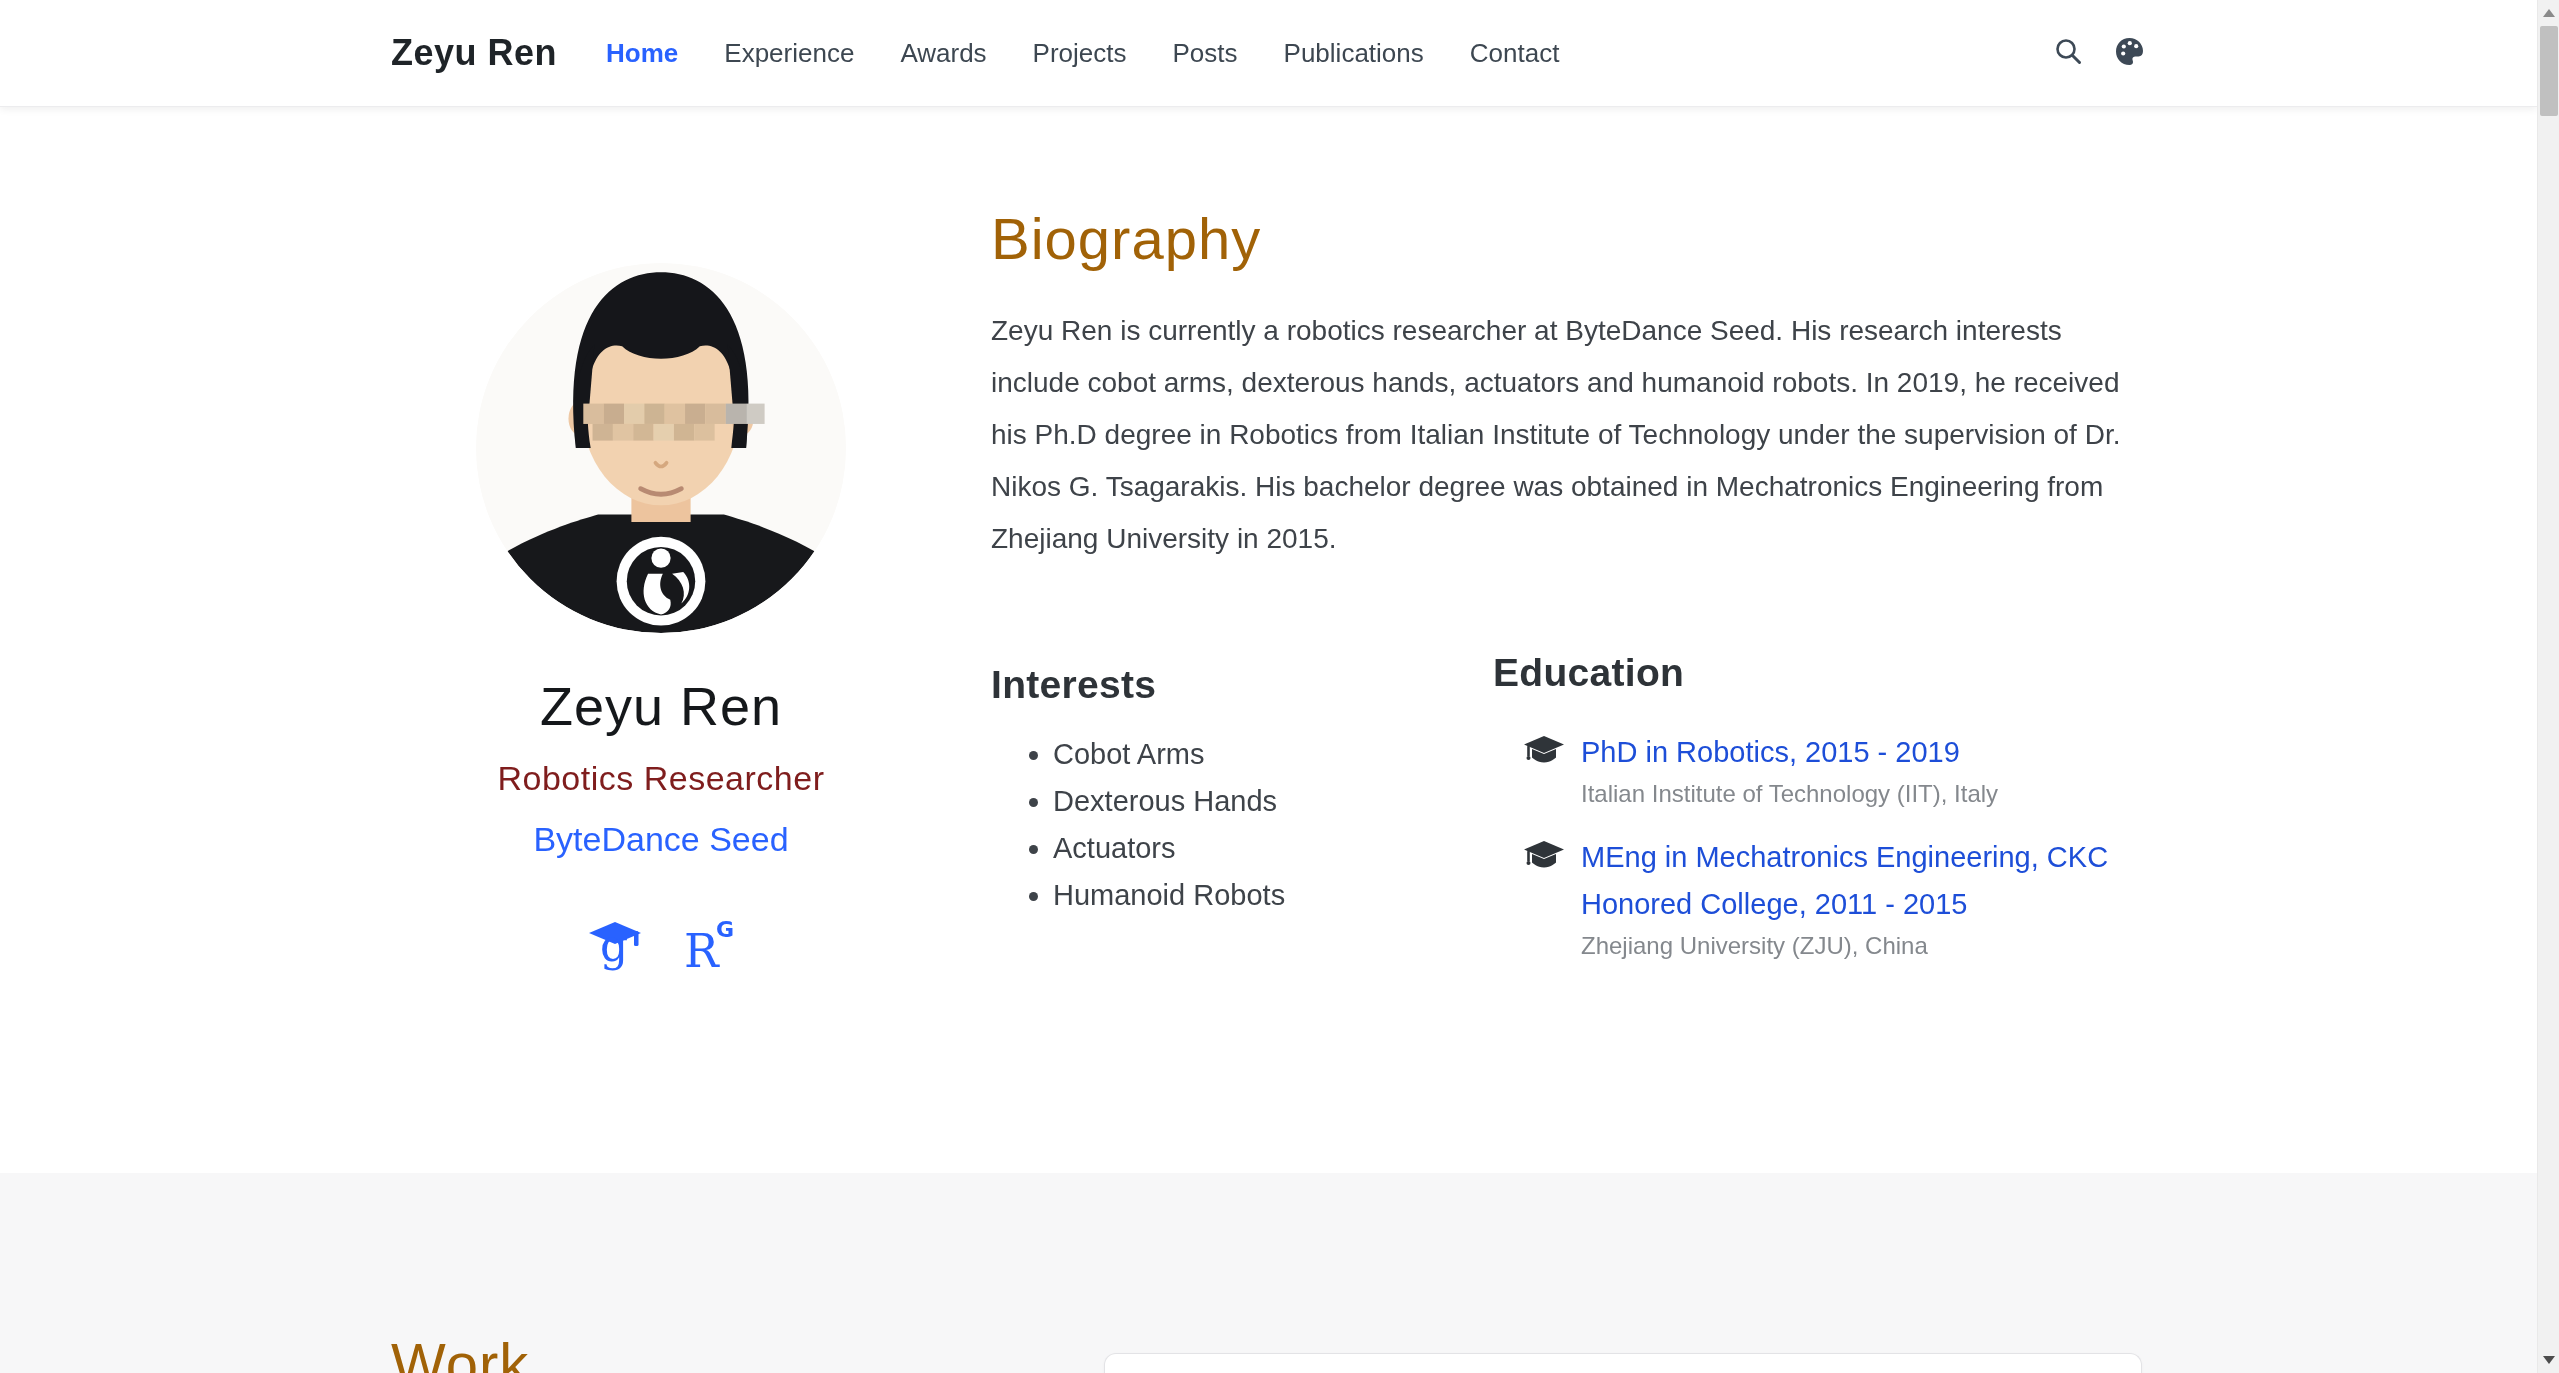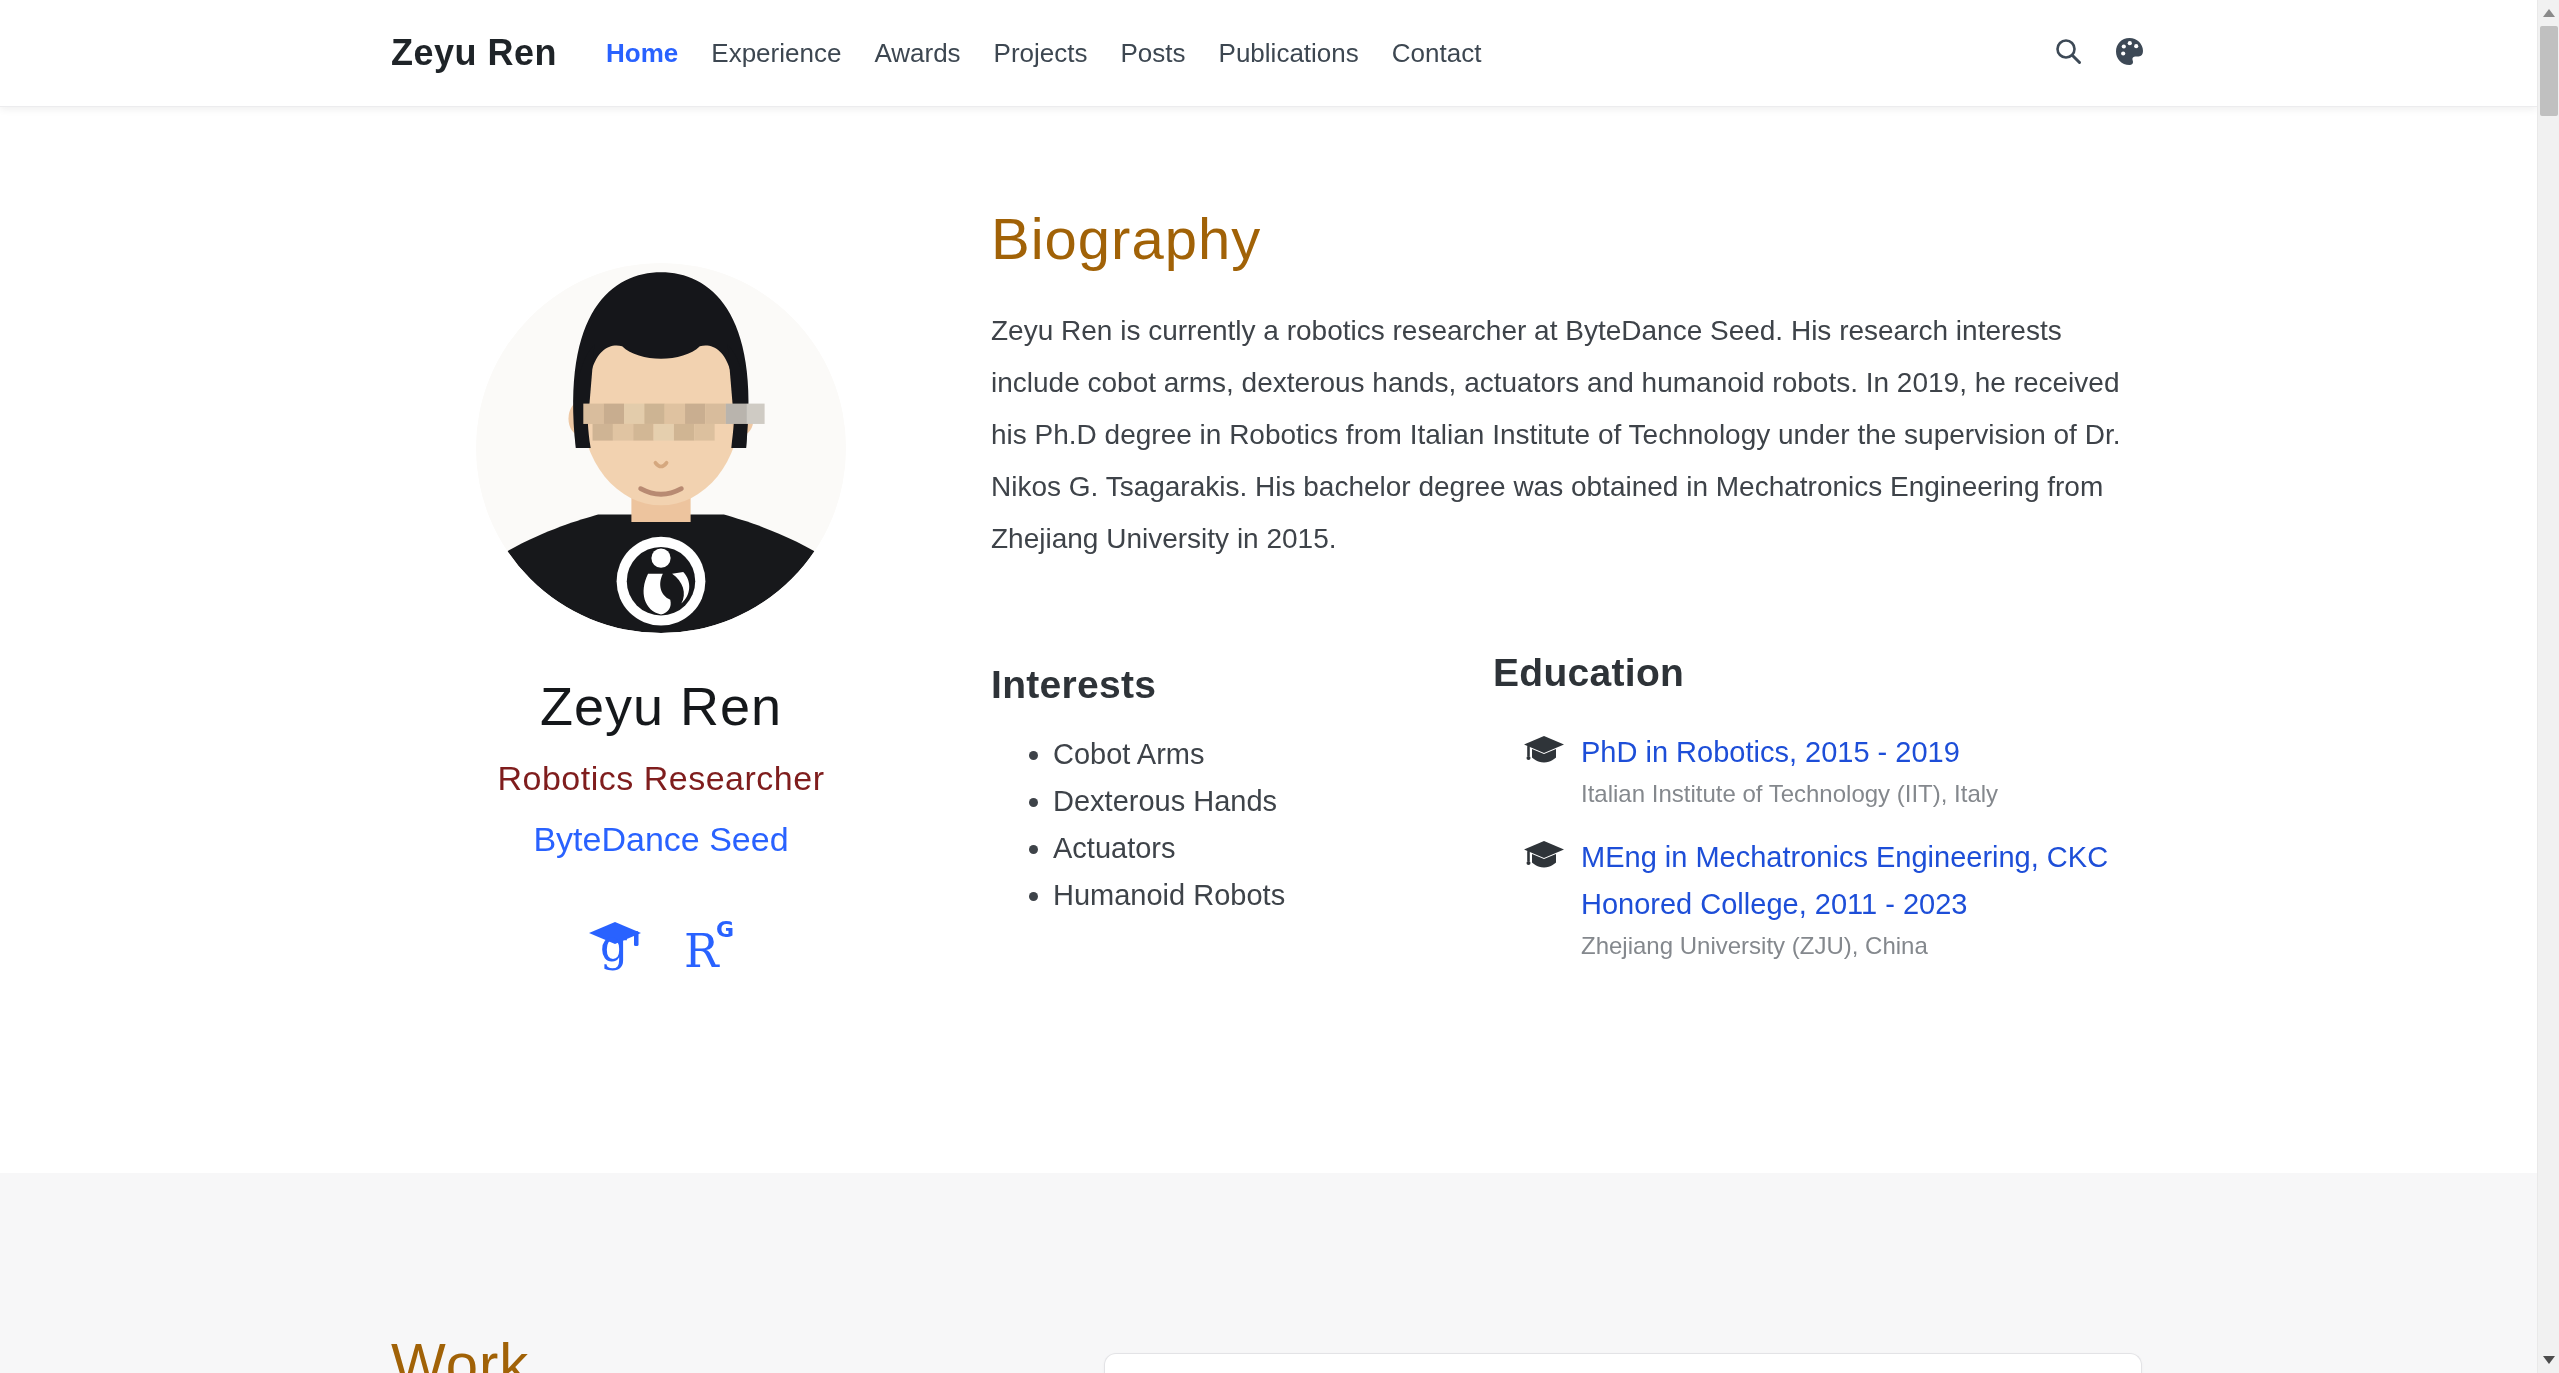--- a/index.html
+++ b/index.html
@@ -6,21 +6,21 @@
   html,body { width:2559px; height:1373px; overflow:hidden; background:#ffffff;
               font-family:"Liberation Sans", sans-serif; }
   .screen { position:relative; width:2559px; height:1332px; }
   .page { position:absolute; left:0; top:0; width:2537px; height:1373px; overflow:hidden; }
 
   
   .navbar { position:relative; height:106px; background:#ffffff; z-index:5;
             box-shadow:0 1px 0 #ececee, 0 3px 8px rgba(0,0,0,.07); }
   .nav-inner { width:1755px; height:100%; margin:0 auto; display:flex; align-items:center; }
   .brand { font-size:36px; font-weight:700; color:#1f2428; letter-spacing:.5px; cursor:pointer; }
-  .nav-links { display:flex; align-items:center; margin-left:49px; gap:33px; }
+  .nav-links { display:flex; align-items:center; margin-left:49px; gap:46px; }
   .nav-link { font-size:26px; font-weight:500; color:#3d4751; cursor:pointer; }
   .nav-link.active { color:#2962ff; font-weight:700; }
   .nav-tools { margin-left:auto; display:flex; align-items:center; gap:30px; }
   .tool-btn { cursor:pointer; display:flex; align-items:center; }
 
   
   .hero { position:relative; height:1067px; background:#ffffff; }
   .hero-inner { width:1755px; margin:0 auto; display:flex; }
   .profile-col { width:540px; padding-top:157px; display:flex; flex-direction:column; align-items:center; }
   .avatar { width:370px; height:370px; border-radius:50%; overflow:hidden; background:#fbfaf8; }
@@ -227,21 +227,21 @@
                 <li class="edu-item">
                   <span class="edu-icon">
                     <svg width="40" height="32" viewBox="0 0 40 32">
                       <polygon points="20,1 40,9.5 20,18 0,9.5" fill="#2f3439"></polygon>
                       <path d="M8,14 v8.5 c0,0 5,5 12,5 c7,0 12,-5 12,-5 v-8.5 l-12,5 z" fill="#2f3439"></path>
                       <rect x="3.2" y="10.5" width="2.6" height="11" rx="1.2" fill="#2f3439"></rect>
                       <circle cx="4.5" cy="23" r="2" fill="#2f3439"></circle>
                     </svg>
                   </span>
                   <span class="edu-text">
-                    <div class="edu-degree">MEng in Mechatronics Engineering, CKC Honored College, 2011 - 2023</div>
+                    <div class="edu-degree">MEng in Mechatronics Engineering, CKC Honored College, 2011 - 2015</div>
                     <div class="edu-school">Zhejiang University (ZJU), China</div>
                   </span>
                 </li>
               </ul>
             </div>
           </div>
         </div>
 
       </div>
     </section>

